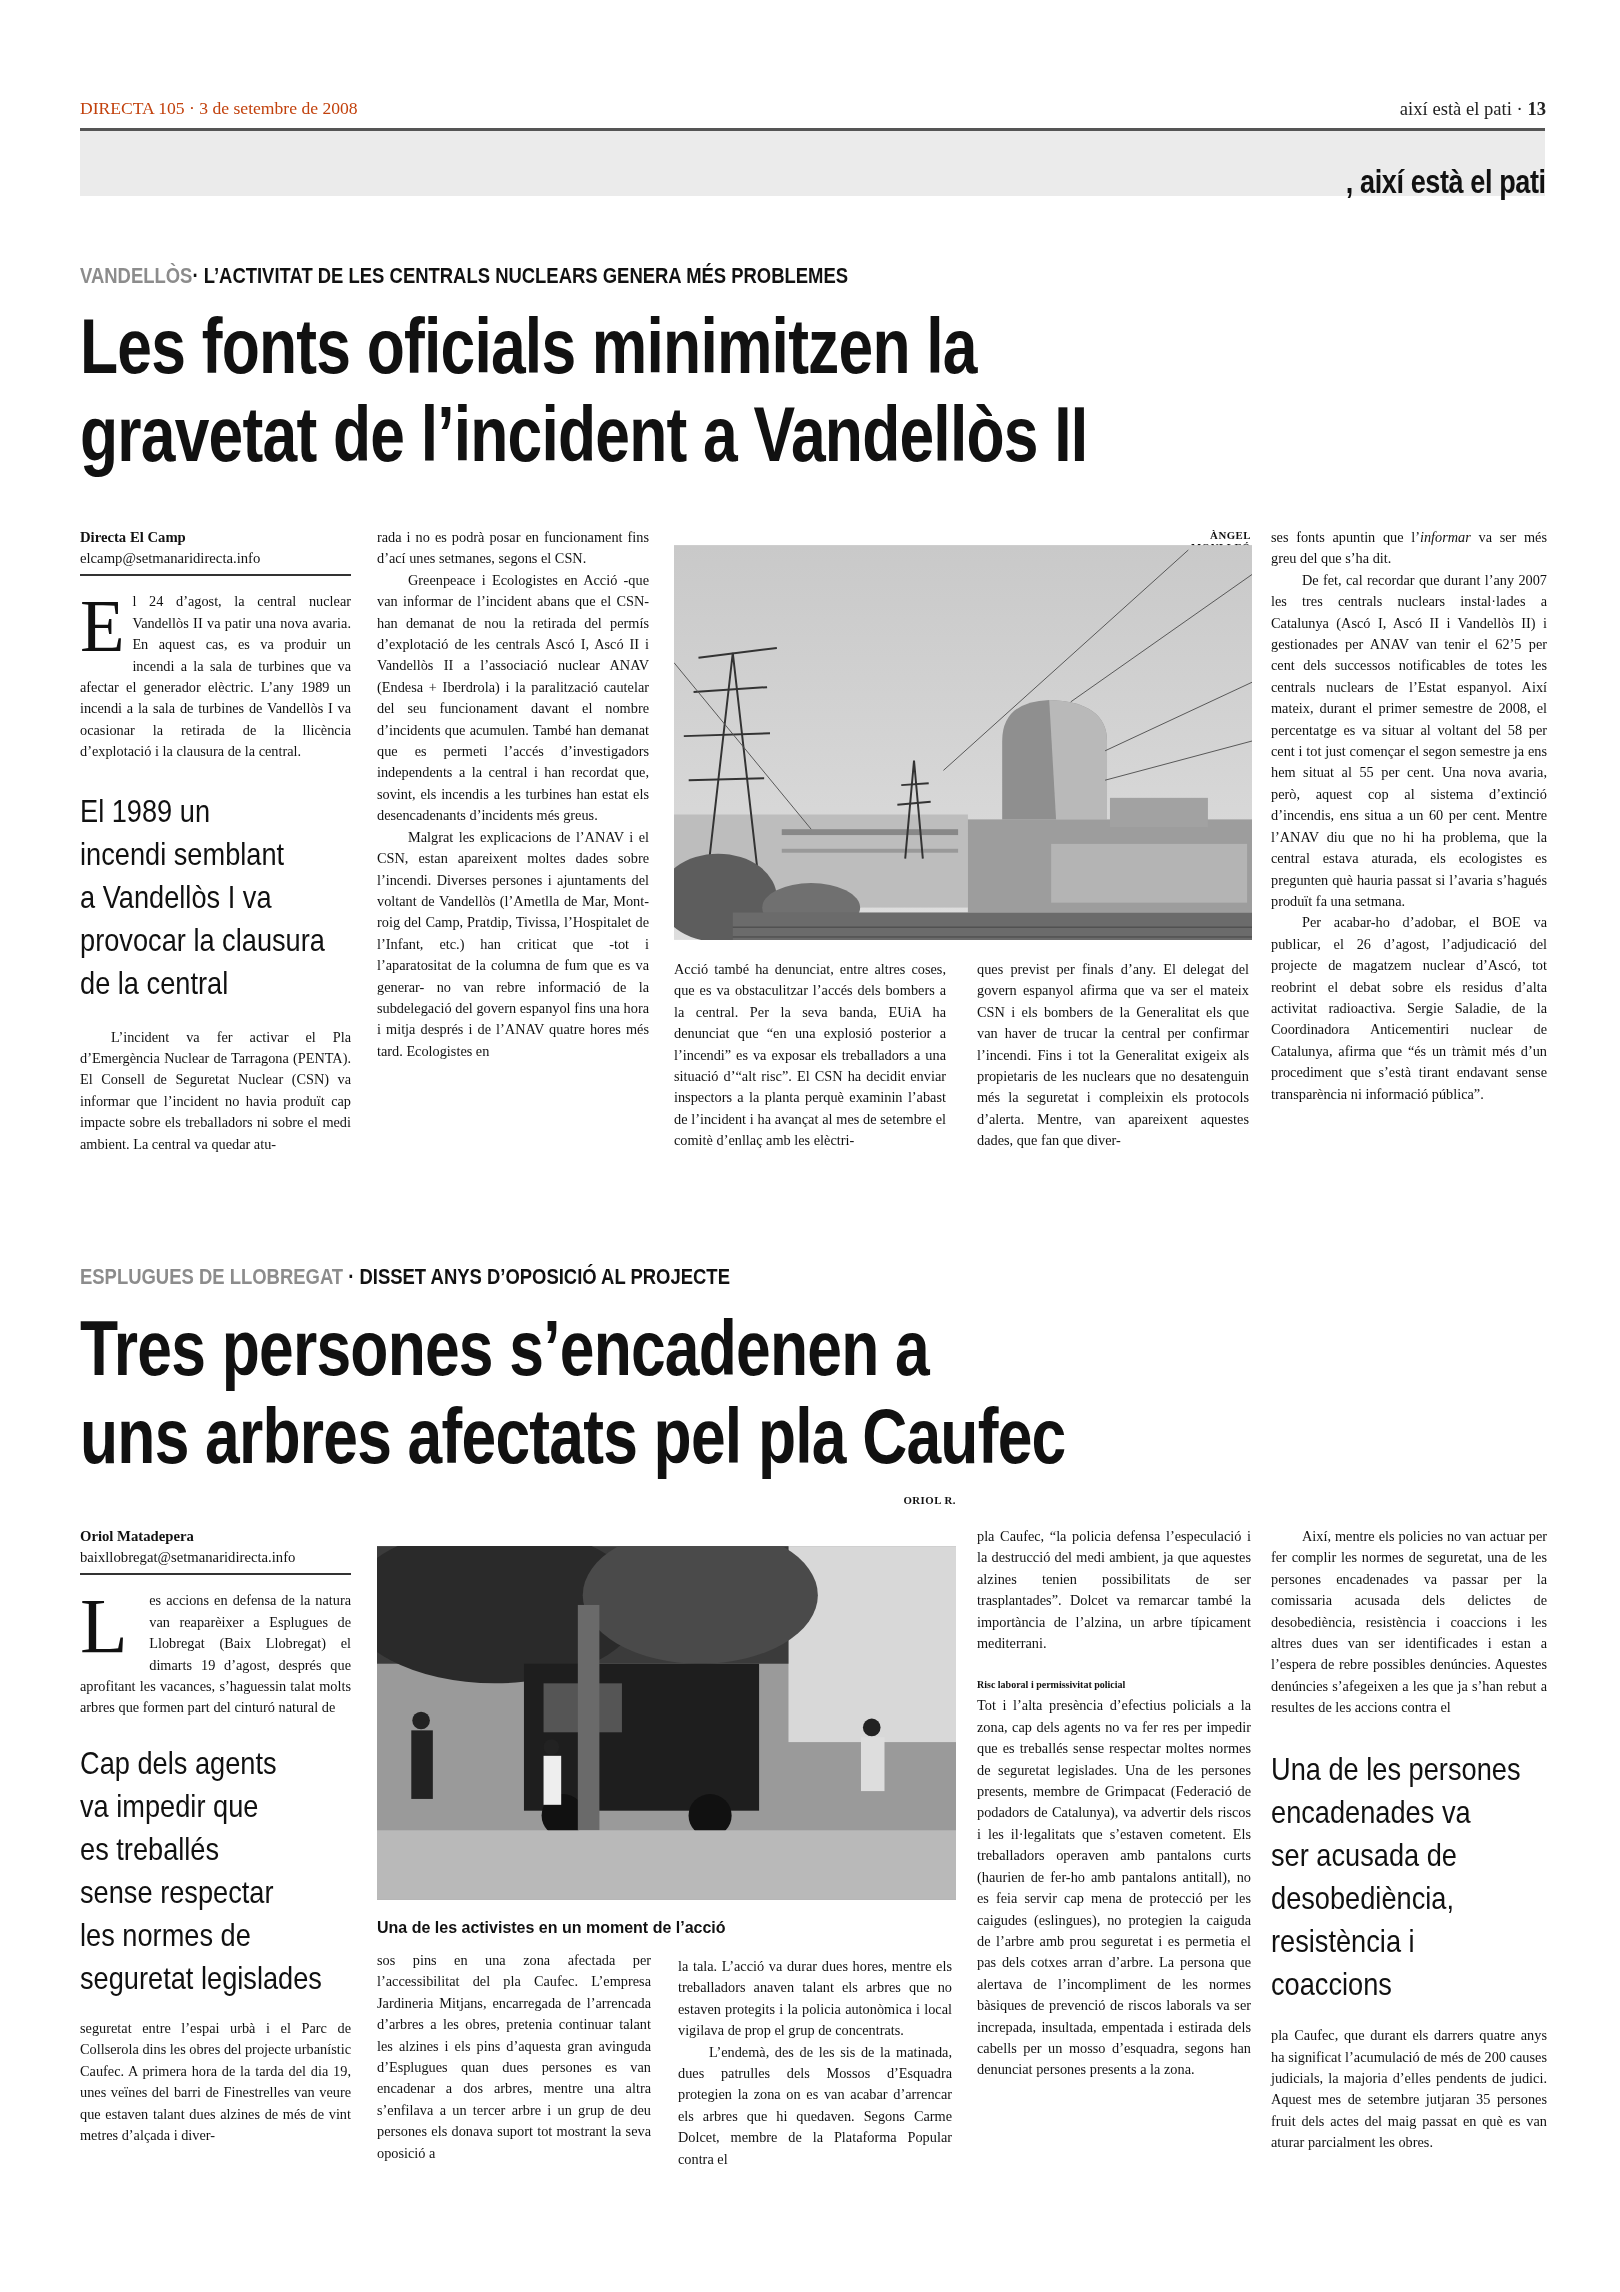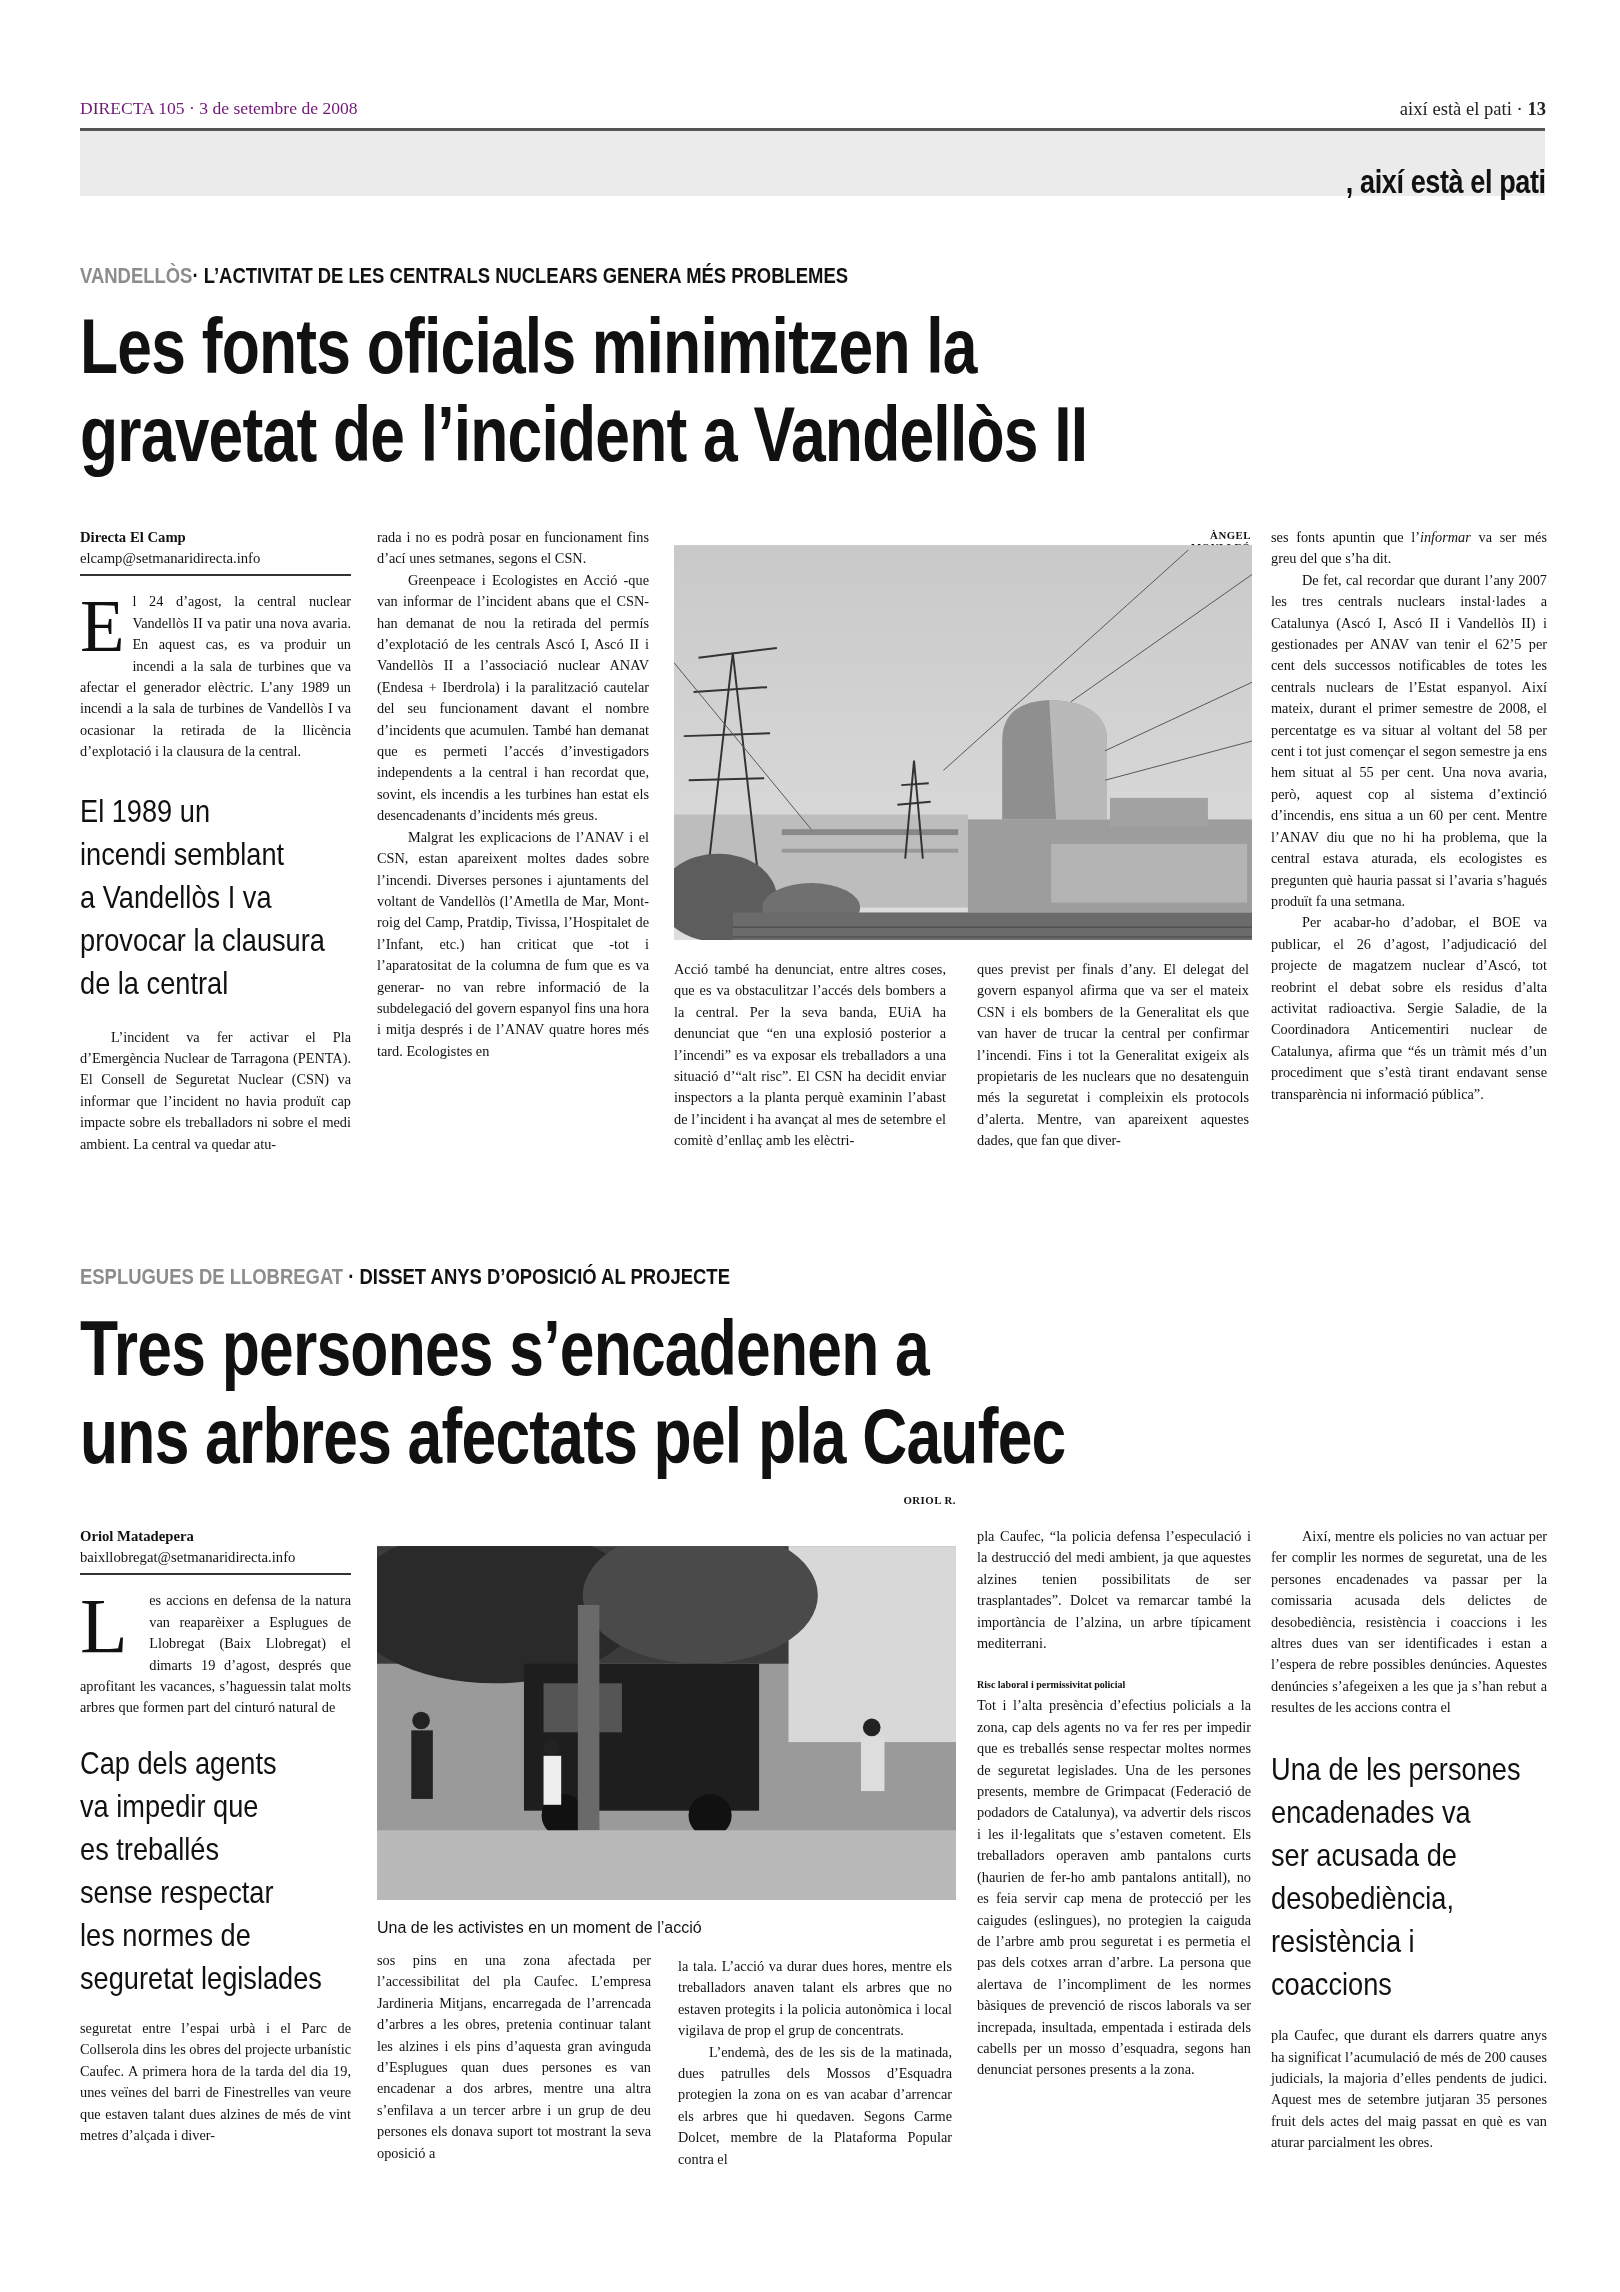--- a/index.html
+++ b/index.html
@@ -1,19 +1,19 @@
 <!DOCTYPE html>
 <html><head>
 <meta charset="utf-8">
 <style>
   html, body { margin:0; padding:0; background:#fff; }
   body { width:1620px; height:2293px; position:relative; overflow:hidden; color:#111;
          font-family:"DejaVu Serif", serif; }
   .abs { position:absolute; }
-  .hdr-left { left:80px; top:98px; font-size:17.6px; color:#701a75; font-family:"Liberation Serif", serif; }
+  .hdr-left { left:80px; top:98px; font-size:17.6px; color:#c2410c; font-family:"Liberation Serif", serif; }
   .hdr-right { right:74px; top:98px; font-size:18.6px; color:#222; font-family:"Liberation Serif", serif; }
   .hdr-right b { font-weight:bold; }
   .hdr-rule { left:80px; top:128px; width:1465px; height:2.9px; background:#555; }
   .band { left:80px; top:131px; width:1465px; height:65px; background:#ebebeb; }
   .section-name { right:74px; top:163px; font-family:"Liberation Sans", sans-serif; font-weight:bold;
                   font-size:33px; letter-spacing:-0.5px; transform:scaleX(0.82); transform-origin:right center; }
   .kicker { left:80px; font-family:"Liberation Sans", sans-serif; font-weight:bold; font-size:22.5px;
             transform:scaleX(0.82); transform-origin:left center; white-space:nowrap; }
   .kicker .place { color:#8c8c8c; }
   .headline { left:80px; font-family:"Liberation Sans", sans-serif; font-weight:bold; font-size:78px;
@@ -23,21 +23,21 @@
   .col p { margin:0; }
   .col p.ind { text-indent:31px; }
   .byline-name { font-weight:bold; font-size:14.7px; font-family:"Liberation Serif", serif; }
   .byline-mail { font-size:14.7px; font-family:"Liberation Serif", serif; }
   .byline-rule { height:2px; background:#333; margin-top:3.9px; }
   .dropcap { float:left; font-size:73px; line-height:59px; margin:5.9px 7.8px 0 0; font-family:"Liberation Serif", serif; }
   .pull { font-family:"Liberation Sans", sans-serif; font-size:32px; line-height:43px; transform:scaleX(0.85);
           transform-origin:left top; white-space:nowrap; }
   .credit { font-size:10.8px; font-weight:bold; letter-spacing:0.5px; font-family:"Liberation Serif", serif; }
   .subhead { font-weight:bold; font-size:10px; font-family:"Liberation Serif", serif; }
-  .caption { font-family:"Liberation Sans", sans-serif; font-weight:normal; font-size:16px; white-space:nowrap; }
+  .caption { font-family:"Liberation Sans", sans-serif; font-weight:bold; font-size:16px; white-space:nowrap; }
   .photo { overflow:hidden; }
 </style>
 </head>
 <body>
 
 <div class="abs hdr-left">DIRECTA 105  · 3 de setembre de 2008</div>
 <div class="abs hdr-right">
   <span>així està el pati</span> · <b>13</b>
 </div>
 <div class="abs hdr-rule"></div>

